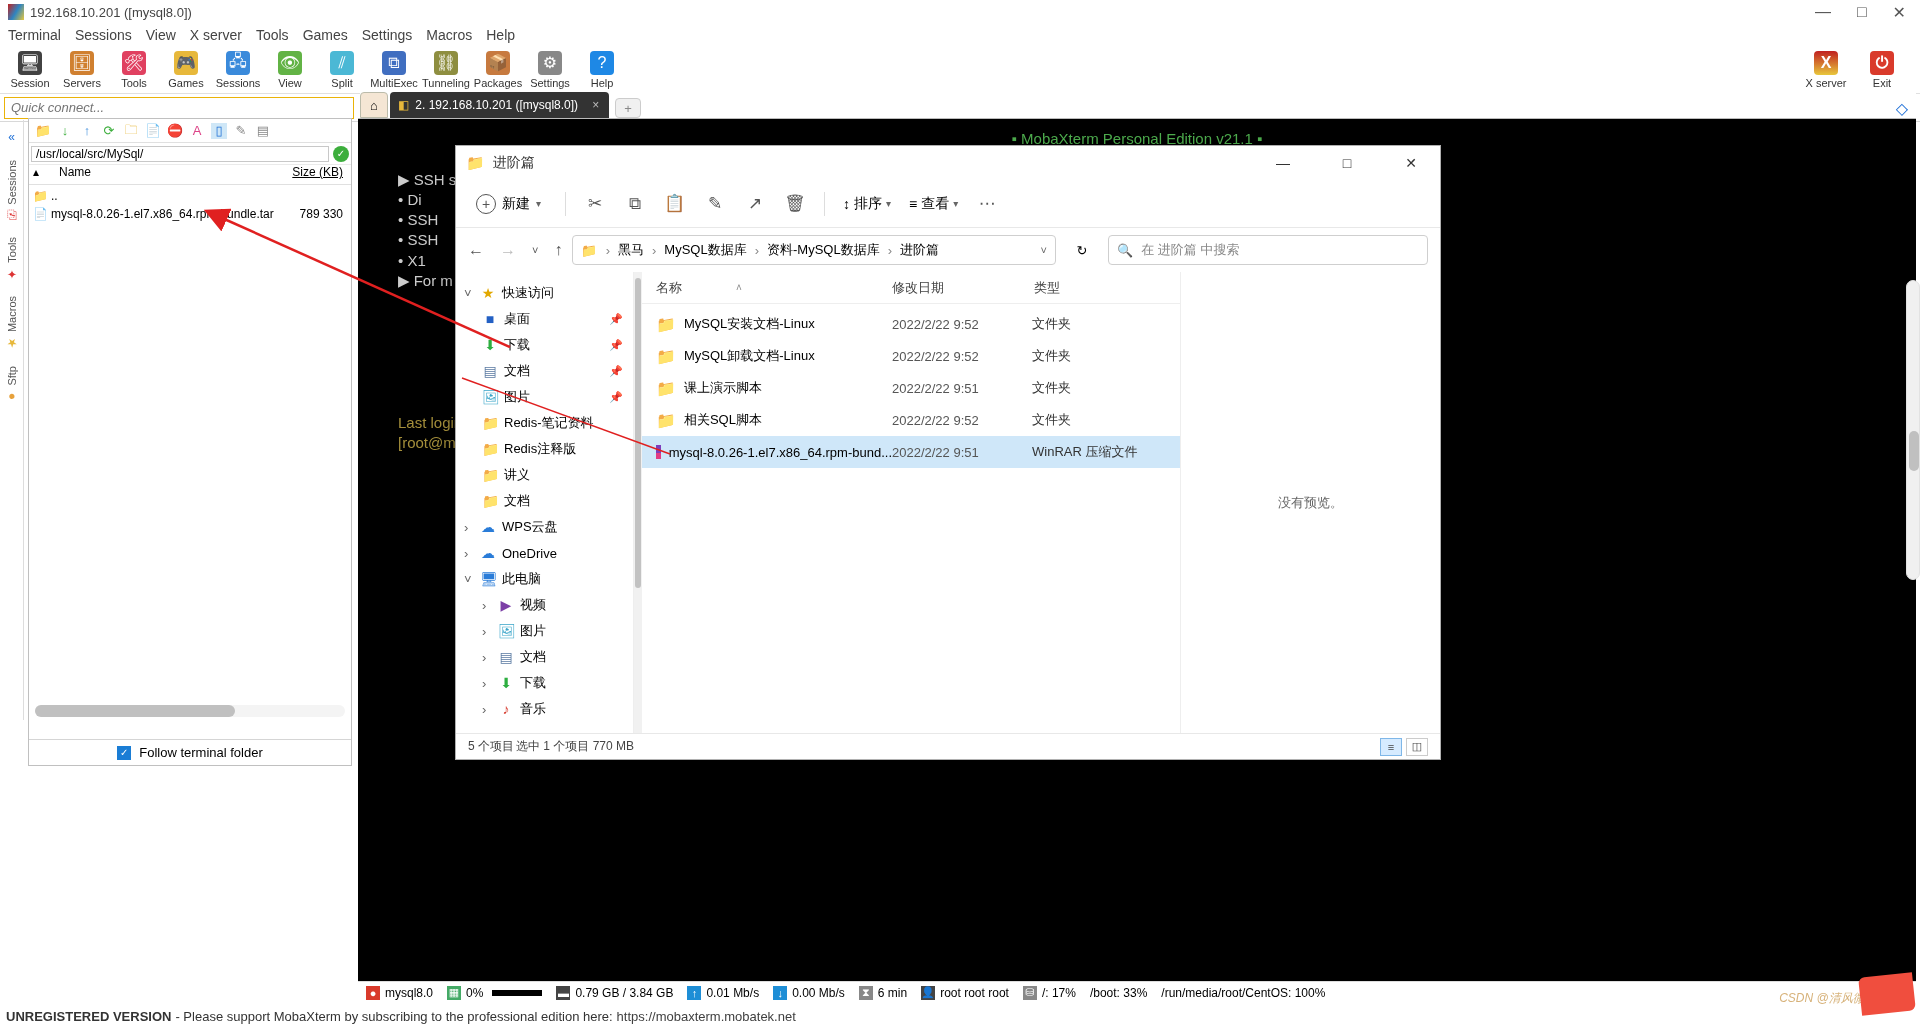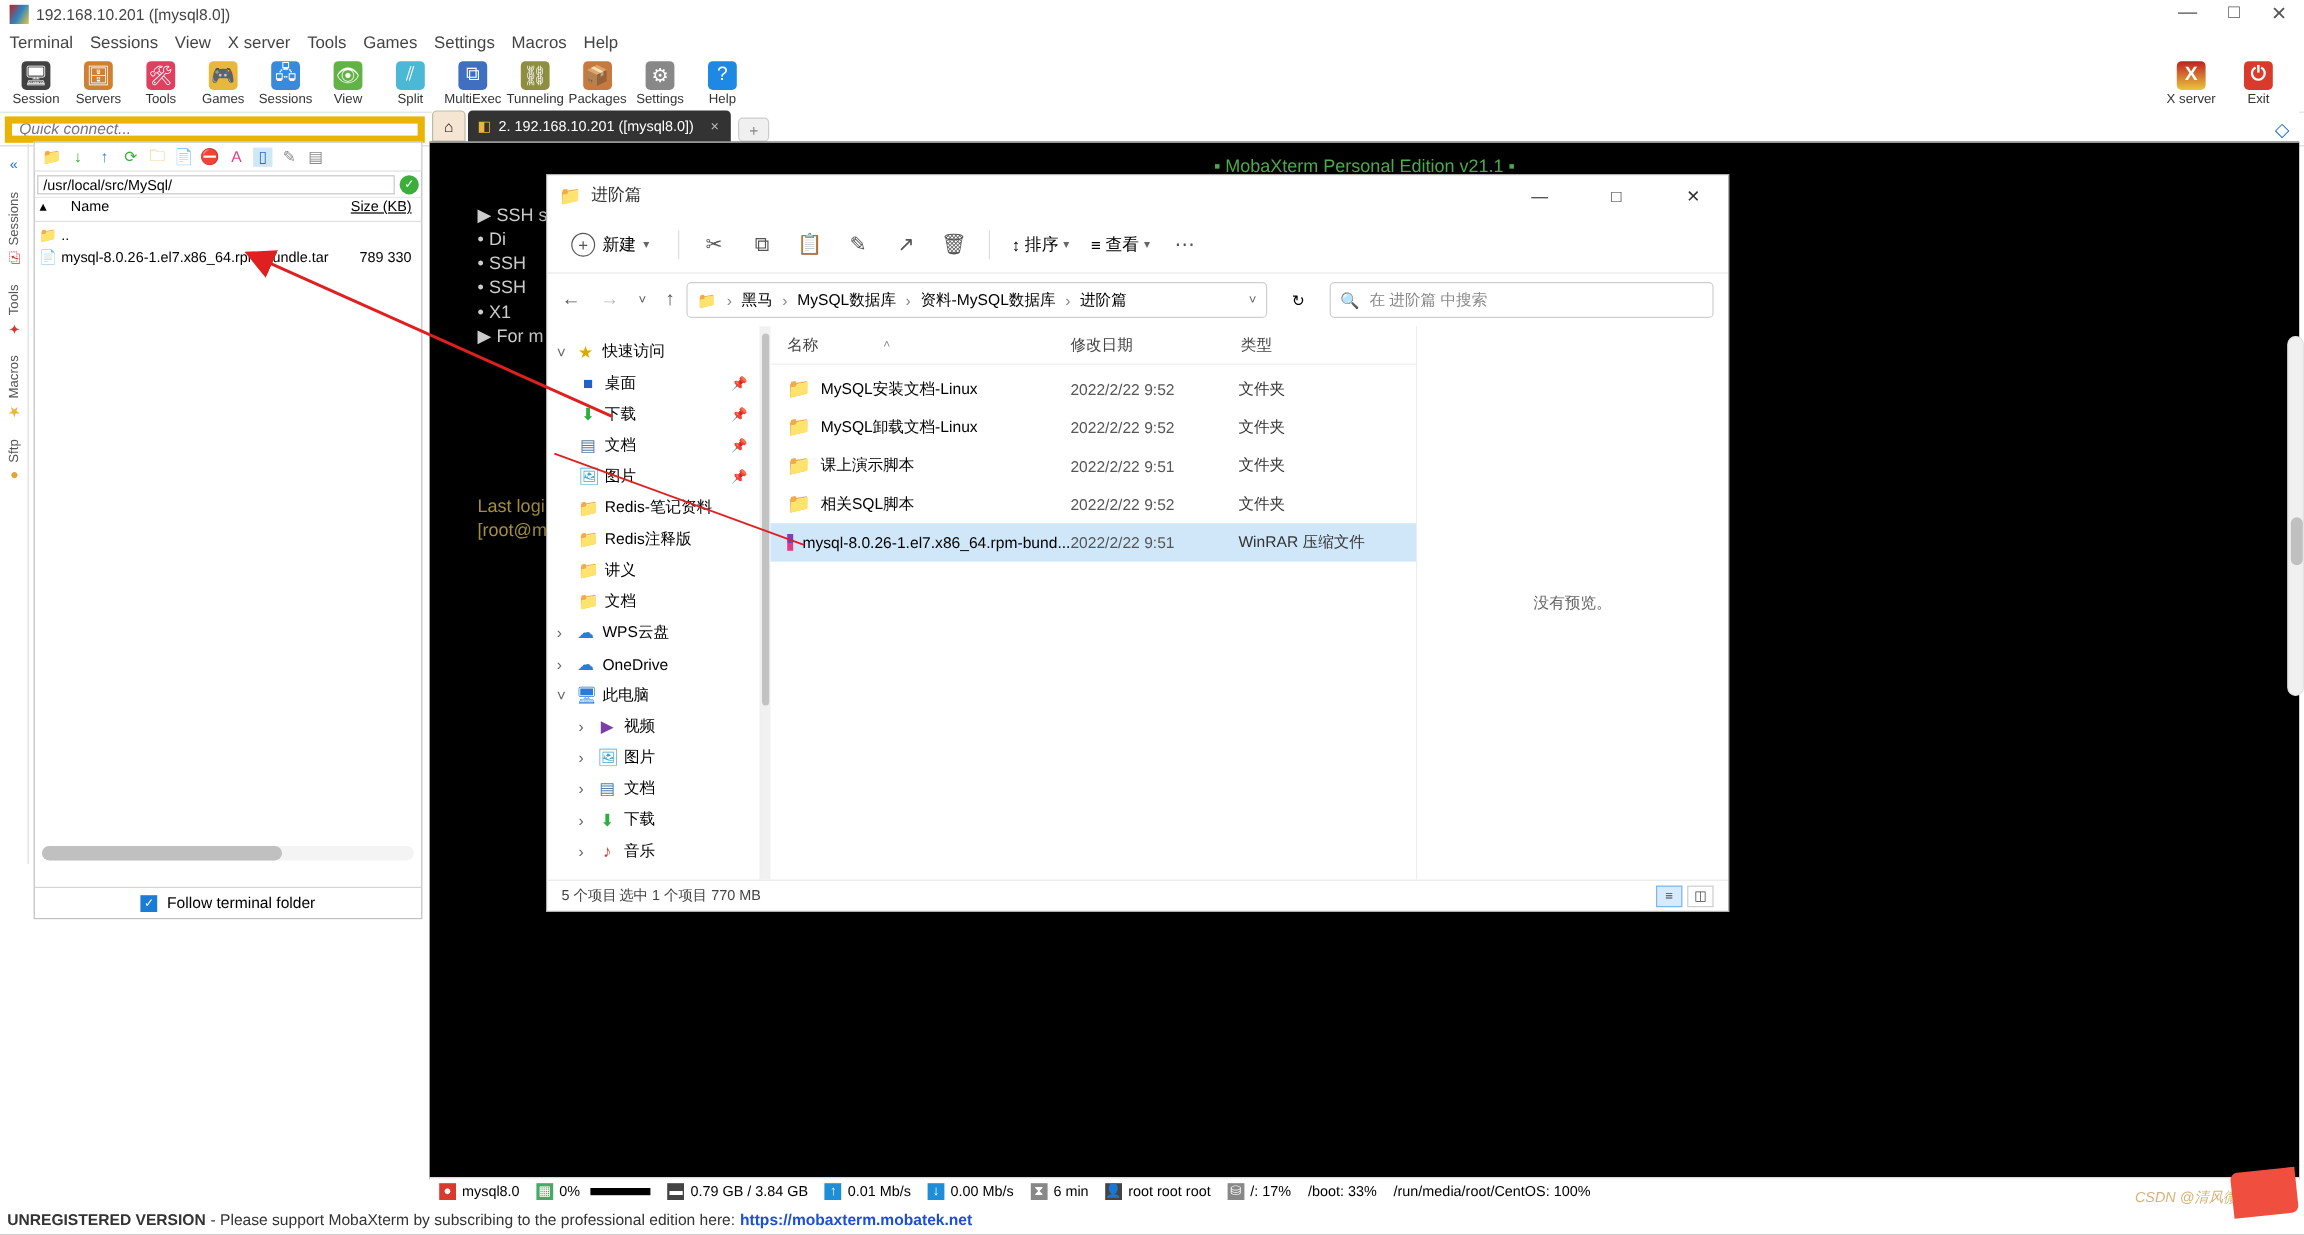--- a/index.html
+++ b/index.html
@@ -18,21 +18,21 @@
 
 
 .toolbar { height: 48px; display: flex; align-items: center; padding: 0 4px 2px; border-bottom: 1px solid #e0e0e0; }
 .tool { display: flex; flex-direction: column; align-items: center; width: 52px; cursor: pointer; padding-top: 2px; }
 .tool .ic { width: 24px; height: 24px; border-radius: 4px; display: flex; align-items: center; justify-content: center; font-size: 16px; color: #fff; }
 .tool .lbl { font-size: 11px; color: #333; margin-top: 2px; }
 .toolbar-right { margin-left: auto; display: flex; gap: 4px; padding-right: 8px; }
 
 
 .quickrow { height: 28px; display: flex; align-items: center; border-bottom: 1px solid #d8d8d8; }
-.quickrow input { flex: 0 0 350px; height: 22px; margin: 0 4px; padding: 0 6px; border: 6px solid #eab308; font-style: italic; color: #888; font-size: 13px; }
+.quickrow input { flex: 0 0 350px; height: 22px; margin: 0 4px; padding: 0 6px; border: 1px solid #eab308; font-style: italic; color: #888; font-size: 13px; }
 
 
 .tabstrip { height: 28px; position: absolute; top: 90px; left: 360px; right: 4px; display: flex; align-items: flex-end; background: #fff; }
 .tab-home { width: 28px; height: 26px; background: #f5e6d4; border: 1px solid #bba; display: flex; align-items: center; justify-content: center; border-radius: 4px 4px 0 0; margin-right: 2px; }
 .tab-active { height: 26px; background: #333; color: #fff; display: flex; align-items: center; padding: 0 10px 0 8px; border-radius: 4px 4px 0 0; font-size: 12px; gap: 6px; }
 .tab-active .close-x { margin-left: 8px; color: #bbb; }
 .tab-new { width: 26px; height: 20px; background: #f0f0f0; border: 1px solid #ccc; margin-left: 6px; display: flex; align-items: center; justify-content: center; color: #888; border-radius: 4px; }
 
 
 .leftrail { position: absolute; top: 120px; left: 0; width: 24px; height: 600px; border-right: 1px solid #ddd; display: flex; flex-direction: column; align-items: center; padding-top: 10px; gap: 16px; }
@@ -134,21 +134,21 @@
 
 .arrow { position: absolute; pointer-events: none; }
 
 
 .moba-status { position: absolute; bottom: 26px; left: 358px; right: 4px; height: 22px; background: #fff; display: flex; align-items: center; gap: 14px; font-size: 12px; padding: 0 8px; border-top:1px solid #ddd;}
 .ms-item { display:flex; align-items:center; gap:5px; }
 .ms-ic { width:14px;height:14px;display:inline-flex;align-items:center;justify-content:center;font-size:11px;background:#4a6;color:#fff;}
 .ms-item.close-right{margin-left:auto;}
 
 .unreg { position: absolute; bottom: 2px; left: 6px; right: 6px; height: 22px; display: flex; align-items: center; font-size: 13px; color: #333; gap: 4px; }
-.unreg a { color: #1d4ed8; text-decoration: none; font-weight: bold; }
+.unreg a { color: #404040; text-decoration: none; }
 
 
 .rightscroll { position:absolute; right:0; top:280px; width:14px; height:300px; background:#f0f0f0;border:1px solid #e2e2e2;border-radius:7px;}
 .rightscroll::before{content:"";position:absolute;top:150px;left:2px;width:10px;height:40px;background:#c0c0c0;border-radius:5px;}
 
 .watermark{position:absolute;right:20px;bottom:22px;color:#d7b27a;font-size:12px;font-style:italic;}
 .csdn-badge{position:absolute;right:6px;bottom:16px;width:54px;height:38px;background:#f04e3e;border-radius:6px 0 6px 0;transform:rotate(-6deg);}
 </style>
 </head>
 <body>

